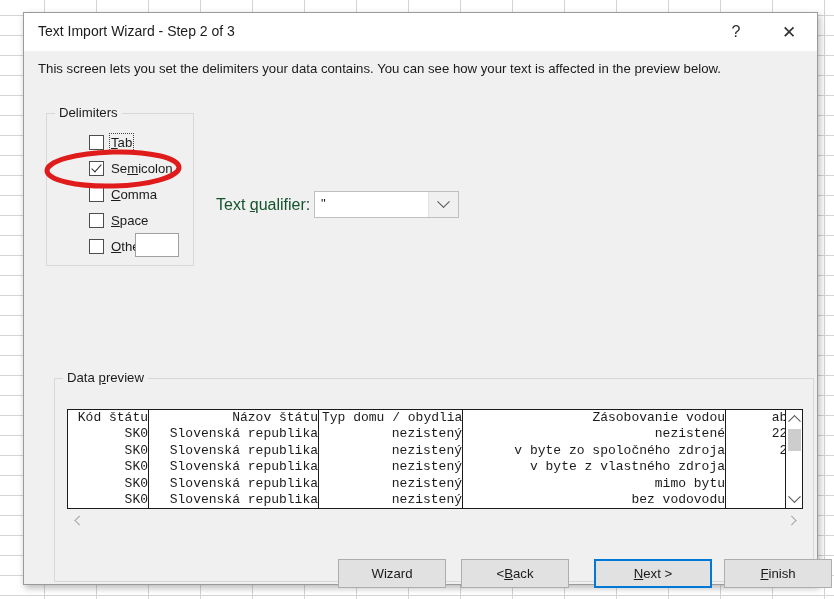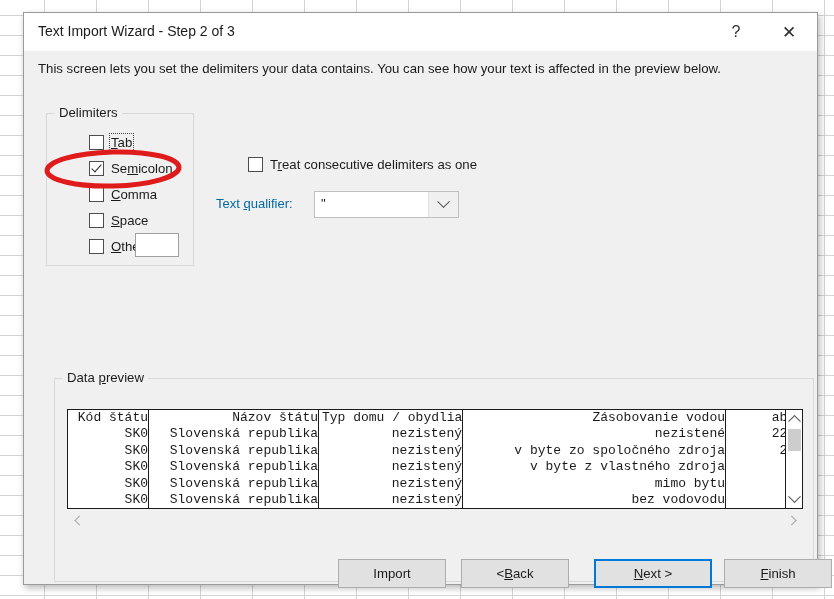--- a/index.html
+++ b/index.html
@@ -170,22 +170,22 @@
 
   
   #cb-consecutive {
     left: 192px;
     top: 141px;
   }
   #textqual-label {
     position: absolute;
     left: 192px;
     top: 183px;
-    font-size: 13px;
-    color: #0369a1;
+    font-size: 16px;
+    color: #14532d;
     white-space: nowrap;
   }
   #textqual-combo {
     position: absolute;
     left: 290px;
     top: 178px;
     width: 145px;
     height: 27px;
     border: 1px solid #bfbfbf;
     background: #ffffff;
@@ -366,24 +366,20 @@
     </div>
 
     <div class="cb-row" id="cb-other">
       <span class="cb-box"></span>
       <span class="cb-label"><u>O</u>ther:</span>
     </div>
 
     <input id="other-input" type="text" value="" style="">
   </div>
 
-  <div class="cb-row" id="cb-consecutive">
-    <span class="cb-box"></span>
-    <span class="cb-label">T<u>r</u>eat consecutive delimiters as one</span>
-  </div>
 
   <div id="textqual-label">Text <u>q</u>ualifier:</div>
   <div id="textqual-combo">
     <span class="val">"</span>
     <span class="arrowbox">
         <i class="chev down"></i>
       </span>
   </div>
 
   <div class="groupbox" id="datapreview-group">
@@ -406,21 +402,21 @@
     <div id="hscroll">
       <div class="hs-btn" id="hs-left">
           <i class="chev left sm"></i>
         </div>
       <div class="hs-btn" id="hs-right">
           <i class="chev right sm"></i>
         </div>
     </div>
   </div>
 
-  <div class="btn" id="btn-cancel">Import</div>
+  <div class="btn" id="btn-cancel">Wizard</div>
   <div class="btn" id="btn-back">&lt; <u>B</u>ack</div>
   <div class="btn default" id="btn-next"><u>N</u>ext &gt;</div>
   <div class="btn" id="btn-finish"><u>F</u>inish</div>
 
   <svg id="red-ellipse" viewBox="0 0 140 40">
     <ellipse cx="70" cy="20" rx="66" ry="17" fill="none" stroke="#e01b1b" stroke-width="5" stroke-linecap="round" transform="rotate(-1.5 70 20)"></ellipse>
   </svg>
 
 </div>
 

